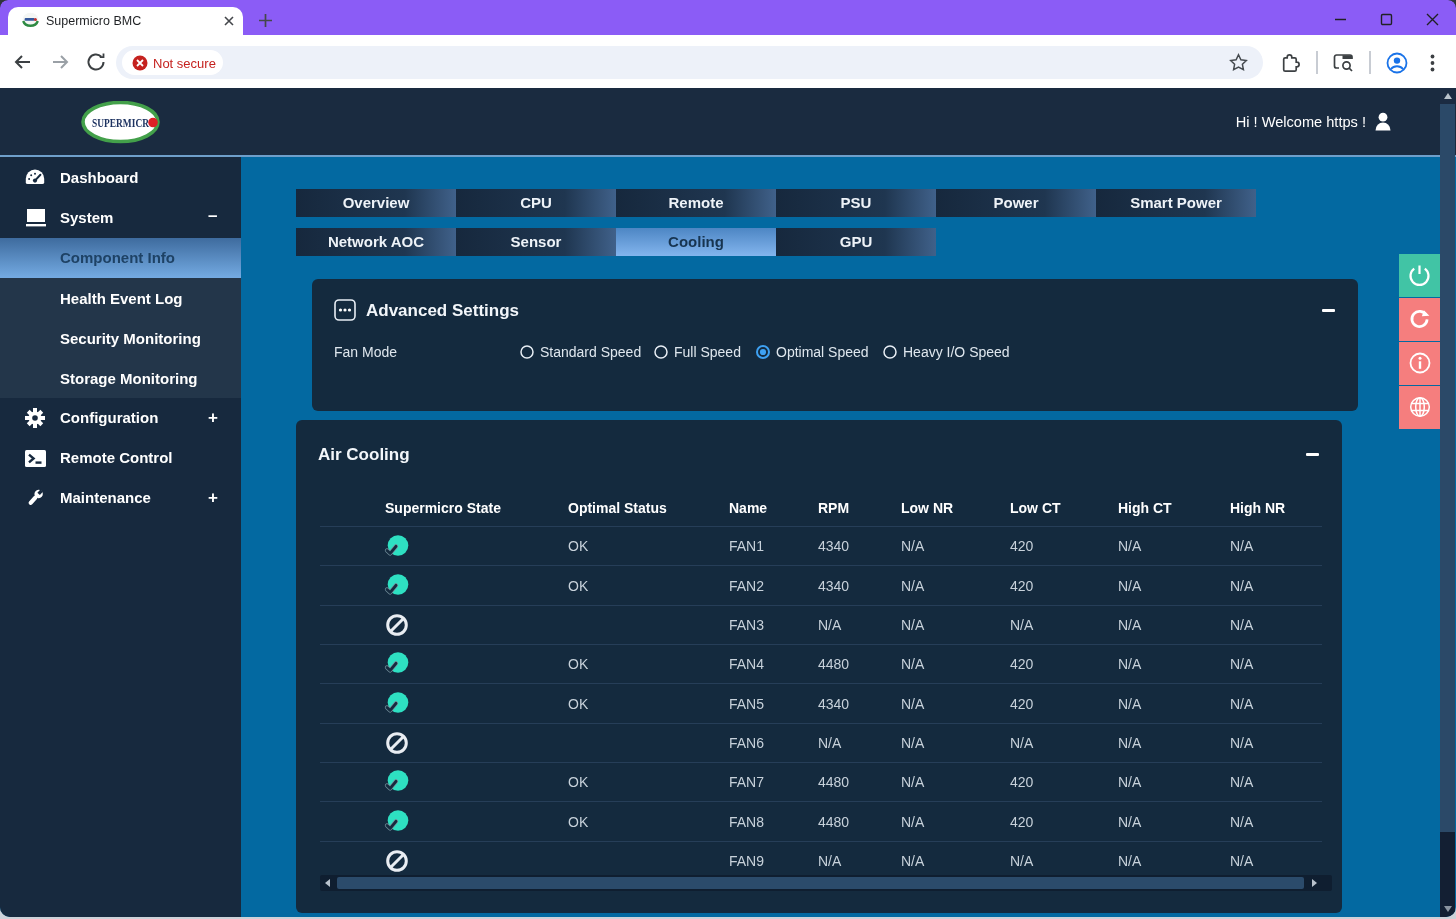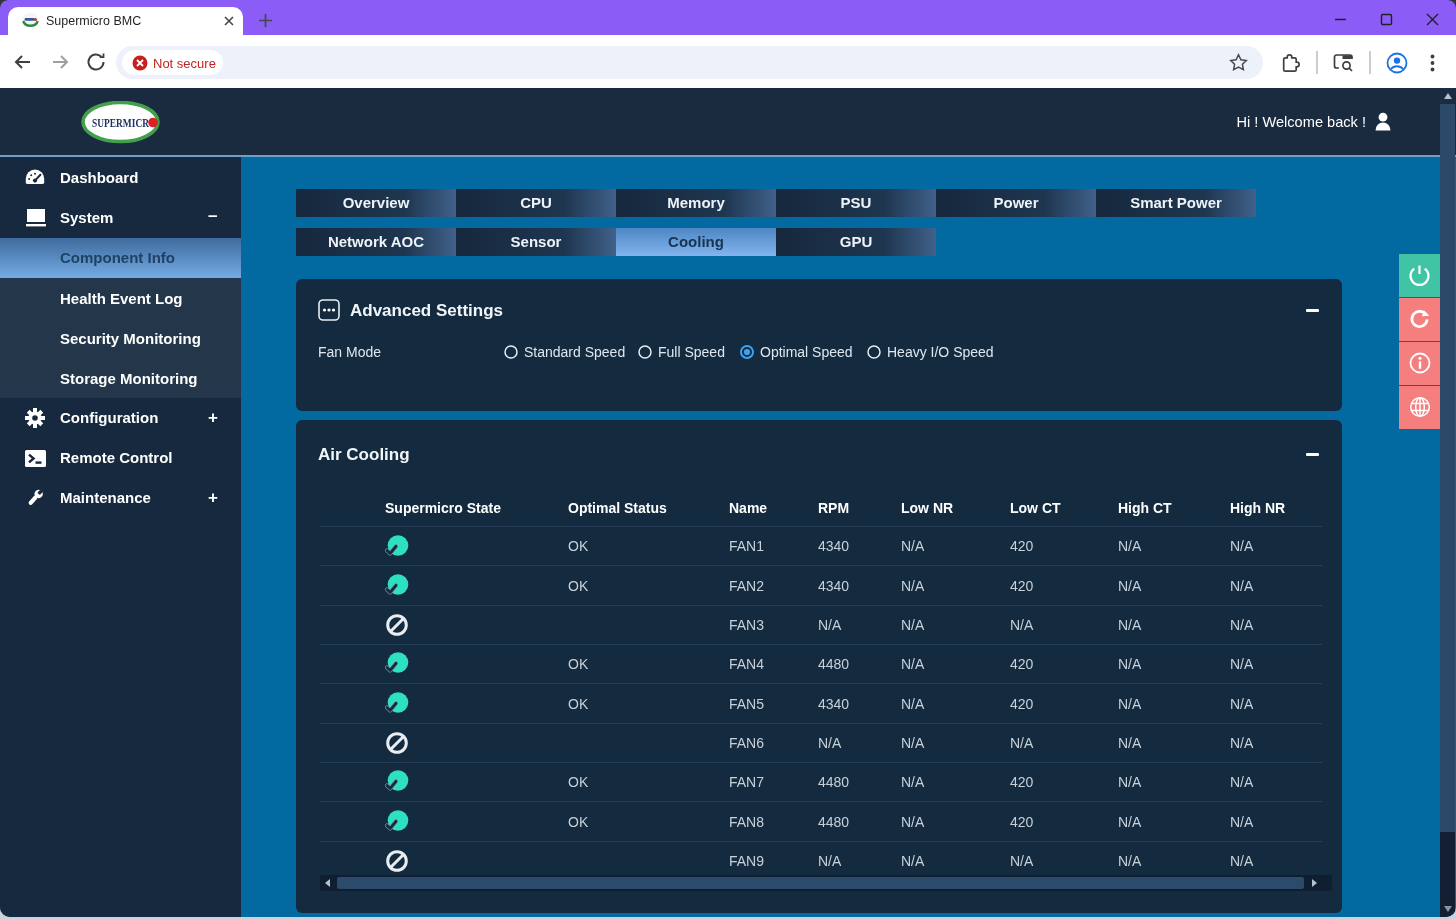--- a/index.html
+++ b/index.html
@@ -25,21 +25,21 @@
   .sitem .lbl { position:absolute; left:60px; top:11px; }
   .sitem .pm { position:absolute; left:208px; top:10px; font-weight:bold; font-size:17px; color:#fff; }
   #submenu { position:absolute; left:0; top:81px; width:241px; height:160px; background:#23364a; }
   #selitem { position:absolute; left:0; top:0px; width:241px; height:40px; background:linear-gradient(180deg,#3e6b9e,#74abe3); }
   #selitem span { position:absolute; left:60px; top:11px; color:#1e4265; font-weight:bold; font-size:15px; }
   .subitem { position:absolute; left:60px; color:#fff; font-weight:bold; font-size:15px; }
   #content { position:absolute; left:241px; top:69px; width:1199px; height:760px;padding-left:16px; }
   .mtab { position:absolute; height:28px; width:160px; background:linear-gradient(90deg,#16283d,#1f3650 68%,#40618a); color:#eef3f8; font-weight:bold; font-size:15px; text-align:center; line-height:28px; }
   .mtab.active { background:linear-gradient(180deg,#4d86c4,#83b5ee); color:#173450; }
   .panel { position:absolute; left:55px; width:1046px; background:#142a3e; border-radius:6px; }
-  #panel1 { top:122px; height:132px; }
+  #panel1 { top:122px; height:132px;margin-left:16px; }
   #panel2 { top:263px; height:493px; }
   .ptitle { position:absolute; color:#f2f6fa; font-weight:bold; font-size:17px; }
   .pminus { position:absolute; width:13px; height:3px; background:#ffffff; border-radius:1px; }
   .radiolbl { position:absolute; top:65px; font-size:14px; color:#dfe7ee; }
   .hcell { position:absolute; color:#ffffff; font-weight:bold; font-size:14px; }
   .dcell { position:absolute; color:#c7d1da; font-size:14px; }
   .sep { position:absolute; left:24px; width:1002px; height:1px; background:#263e58; }
   
   .fab { position:absolute; left:1399px; width:41px; height:43px; }
   .fab.red { background:#f57e7e; }
@@ -132,21 +132,21 @@
     </svg>
 
   <div id="page">
     <div id="pageheader"></div>
 
       <svg class="abs" style="left:81px;top:13px" width="80" height="44" viewBox="0 0 80 44">
         <ellipse cx="39.5" cy="21" rx="37.5" ry="19.5" fill="#ffffff" stroke="#43a04a" stroke-width="3.6"></ellipse>
         <text x="11" y="25.5" font-family="Liberation Serif, serif" font-weight="bold" font-size="13" fill="#1d3260" textLength="57" lengthAdjust="spacingAndGlyphs">SUPERMICR</text>
         <circle cx="72" cy="21.5" r="4.8" fill="#dd1f26"></circle>
       </svg>
-      <span id="hiwelcome">Hi ! Welcome back !</span>
+      <span id="hiwelcome">Hi ! Welcome https !</span>
       <svg class="abs" style="left:1374px;top:24px" width="18" height="19" viewBox="0 0 18 19" fill="#ffffff">
         <circle cx="9" cy="5.2" r="4.4"></circle>
         <path d="M1.5 18.5 a7.5 8 0 0 1 15 0 z"></path>
       </svg>
     <div id="sidebar">
       <div class="sitem" style="top:1px">
         <svg class="abs" style="left:24px;top:9px" width="22" height="20" viewBox="0 0 22 20">
             <path d="M11 2.6 a9.2 9.2 0 0 1 9.2 9.2 v3.4 a1.9 1.9 0 0 1 -1.9 1.9 H3.7 a1.9 1.9 0 0 1 -1.9 -1.9 v-3.4 A9.2 9.2 0 0 1 11 2.6 z" fill="#ffffff"></path>
             <path d="M11 13.6 L16.4 7.8" stroke="#17293e" stroke-width="2" stroke-linecap="round"></path>
             <circle cx="11" cy="13.6" r="2.1" fill="#17293e"></circle>
@@ -210,21 +210,21 @@
               <rect x="8.3" y="0" width="3.4" height="4.6" fill="#17293e"></rect>
             </g>
           </svg>
         <span class="lbl">Maintenance</span>
         <span class="pm">+</span>
       </div>
     </div>
     <div id="content">
       <div class="mtab" style="left:55px;top:32px">Overview</div>
       <div class="mtab" style="left:215px;top:32px">CPU</div>
-      <div class="mtab" style="left:375px;top:32px">Memory</div>
+      <div class="mtab" style="left:375px;top:32px">Remote</div>
       <div class="mtab" style="left:535px;top:32px">PSU</div>
       <div class="mtab" style="left:695px;top:32px">Power</div>
       <div class="mtab" style="left:855px;top:32px">Smart Power</div>
       <div class="mtab" style="left:55px;top:71px">Network AOC</div>
       <div class="mtab" style="left:215px;top:71px">Sensor</div>
       <div class="mtab active" style="left:375px;top:71px">Cooling</div>
       <div class="mtab" style="left:535px;top:71px">GPU</div>
 
       <div class="panel" id="panel1">
         <svg class="abs" style="left:22px;top:20px" width="22" height="22" viewBox="0 0 22 22" fill="none">

